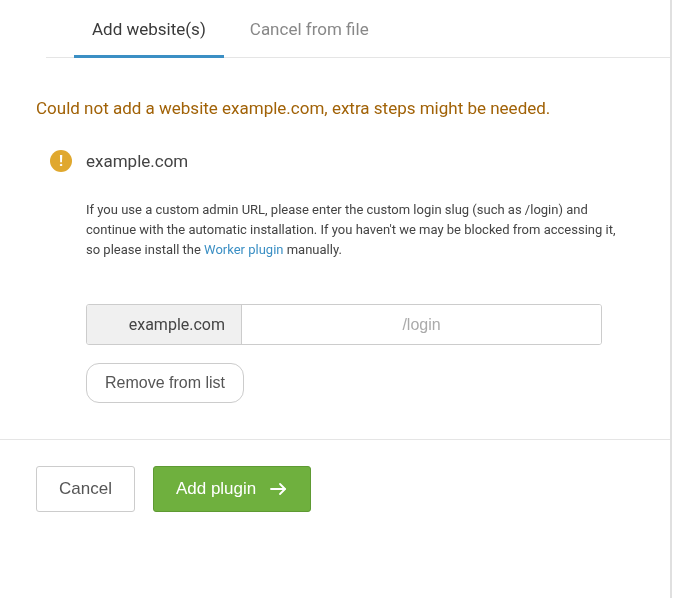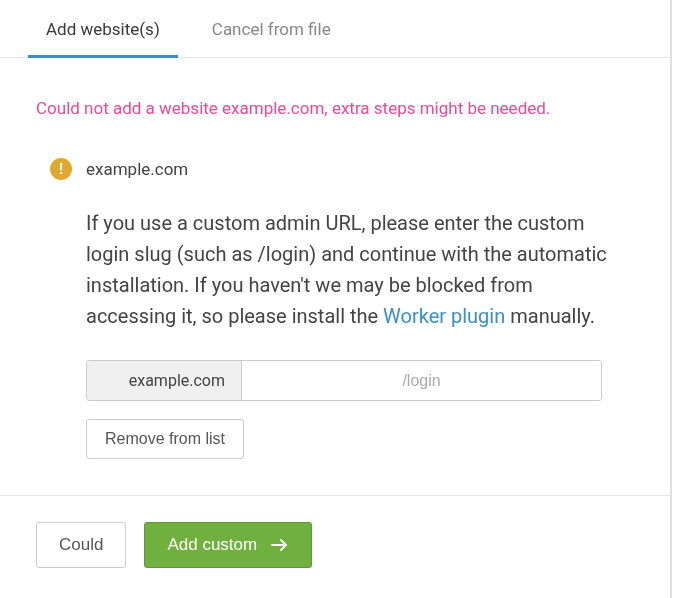--- a/index.html
+++ b/index.html
@@ -17,42 +17,43 @@
     }
     .container {
       width: 672px;
       border-right: 2px solid #e0e0e0;
       min-height: 598px;
     }
     .tabs {
       display: flex;
       padding: 0 28px;
       border-bottom: 1px solid #e5e5e5;
-      gap: 16px;
+      gap: 8px;
+      margin-left: 46px;
     }
     .tab {
       padding: 18px 18px 16px 18px;
       font-size: 17px;
       color: #888;
       cursor: pointer;
       border-bottom: 3px solid transparent;
       position: relative;
       bottom: -1px;
     }
     .tab.active {
       color: #3a3a3a;
       border-bottom: 3px solid #3b8fc4;
     }
     .content {
       padding: 40px 36px 0 36px;
     }
     .message {
       font-size: 17px;
-      color: #ec4899;
-      margin-bottom: 40px;
+      color: #a16207;
+      margin-bottom: 32px;
     }
     .site-block {
       padding-left: 14px;
     }
     .site-header {
       display: flex;
       align-items: center;
       gap: 14px;
       margin-bottom: 28px;
     }
@@ -71,24 +72,24 @@
     }
     .site-name {
       font-size: 17px;
       color: #444;
     }
     .site-body {
       padding-left: 36px;
       padding-right: 10px;
     }
     .description {
-      font-size: 20px;
+      font-size: 13px;
       line-height: 1.55;
       color: #444;
-      margin-bottom: 28px;
+      margin-bottom: 44px;
     }
     .description a {
       color: #3b8fc4;
       text-decoration: none;
     }
     .input-group {
       display: flex;
       border: 1px solid #ccc;
       border-radius: 3px;
       overflow: hidden;
@@ -115,21 +116,21 @@
       color: #444;
       outline: none;
       text-align: center;
     }
     .input-field::placeholder {
       color: #aaa;
     }
     .remove-btn {
       background: #fff;
       border: 1px solid #ccc;
-      border-radius: 3px;
+      border-radius: 13px;
       padding: 10px 18px;
       font-size: 16px;
       color: #555;
       cursor: pointer;
     }
     .footer {
       margin-top: 36px;
       padding: 26px 36px;
       border-top: 1px solid #e5e5e5;
       display: flex;
@@ -187,23 +188,23 @@
           <div class="input-prefix">example.com</div>
           <input type="text" class="input-field" placeholder="/login" style="">
         </div>
 
         <button class="remove-btn">Remove from list</button>
       </div>
     </div>
   </div>
 
   <div class="footer">
-    <button class="cancel-btn">Could</button>
+    <button class="cancel-btn">Cancel</button>
     <button class="add-btn">
-      <span>Add custom</span>
+      <span>Add plugin</span>
       <span class="arrow-icon">
         <svg width="18" height="14" viewBox="0 0 18 14" fill="none" stroke="#fff" stroke-width="1.8" stroke-linecap="round" stroke-linejoin="round">
           <line x1="1" y1="7" x2="15" y2="7"></line>
           <polyline points="10,2 15,7 10,12"></polyline>
         </svg>
       </span>
     </button>
   </div>
 </div>
 

